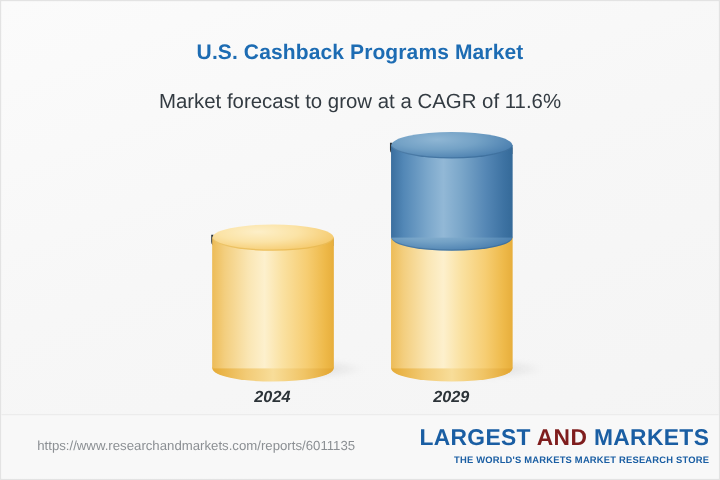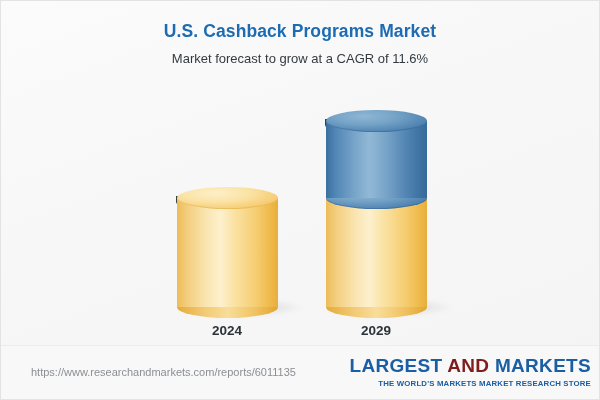--- a/index.html
+++ b/index.html
@@ -24,31 +24,31 @@
 
   
   #header {
     position: absolute;
     left: 0;
     top: 0;
     width: 100%;
     text-align: center;
   }
   #chart-title {
-    margin: 0;
+    margin: 12px;
     padding-top: 20px;
     font-size: 17.5px;
     font-weight: bold;
     color: #1d6cb3;
     letter-spacing: 0.1px;
   }
   #chart-subtitle {
     margin: 0;
     padding-top: 9px;
-    font-size: 13px;
+    font-size: 17px;
     font-weight: normal;
     color: #333b42;
   }
 
   
   #plot {
     position: absolute;
     left: 0;
     top: 80px;
     width: 600px;
@@ -76,20 +76,21 @@
   #label-2029 { bottom: 215px; }
 
   .axis-label {
     position: absolute;
     bottom: 8px;
     width: 100%;
     text-align: center;
     font-size: 13.5px;
     font-weight: bold;
     color: #2c3338;
+    font-style: italic;
   }
 
   
   .cylinder {
     position: absolute;
     bottom: 39px;
     left: 30px;
     width: 101px;
   }
   .cyl-shadow {

